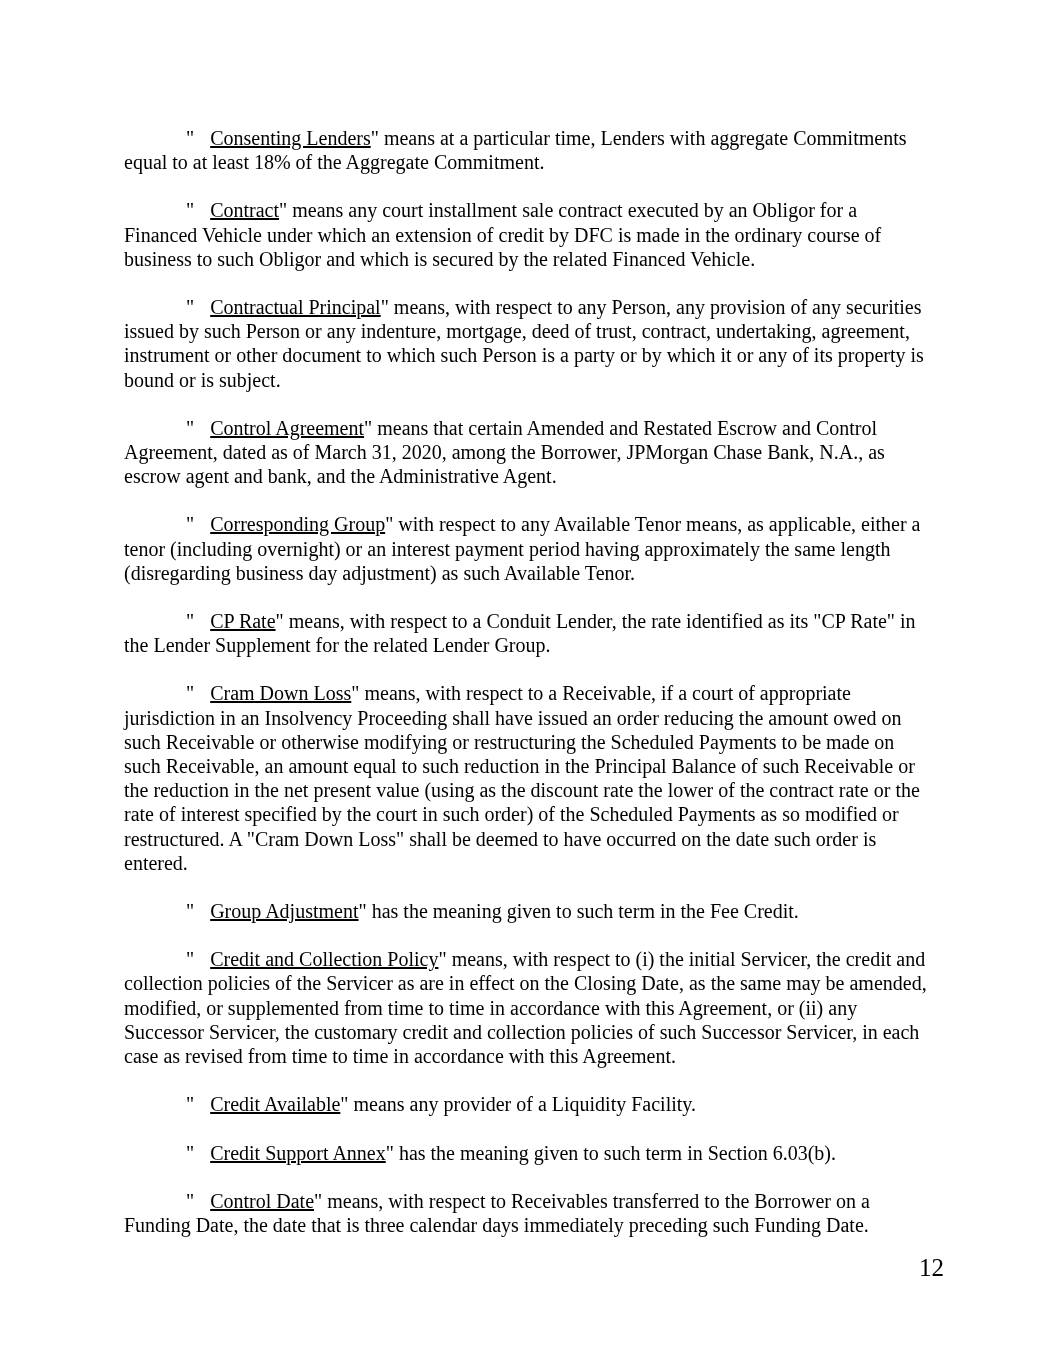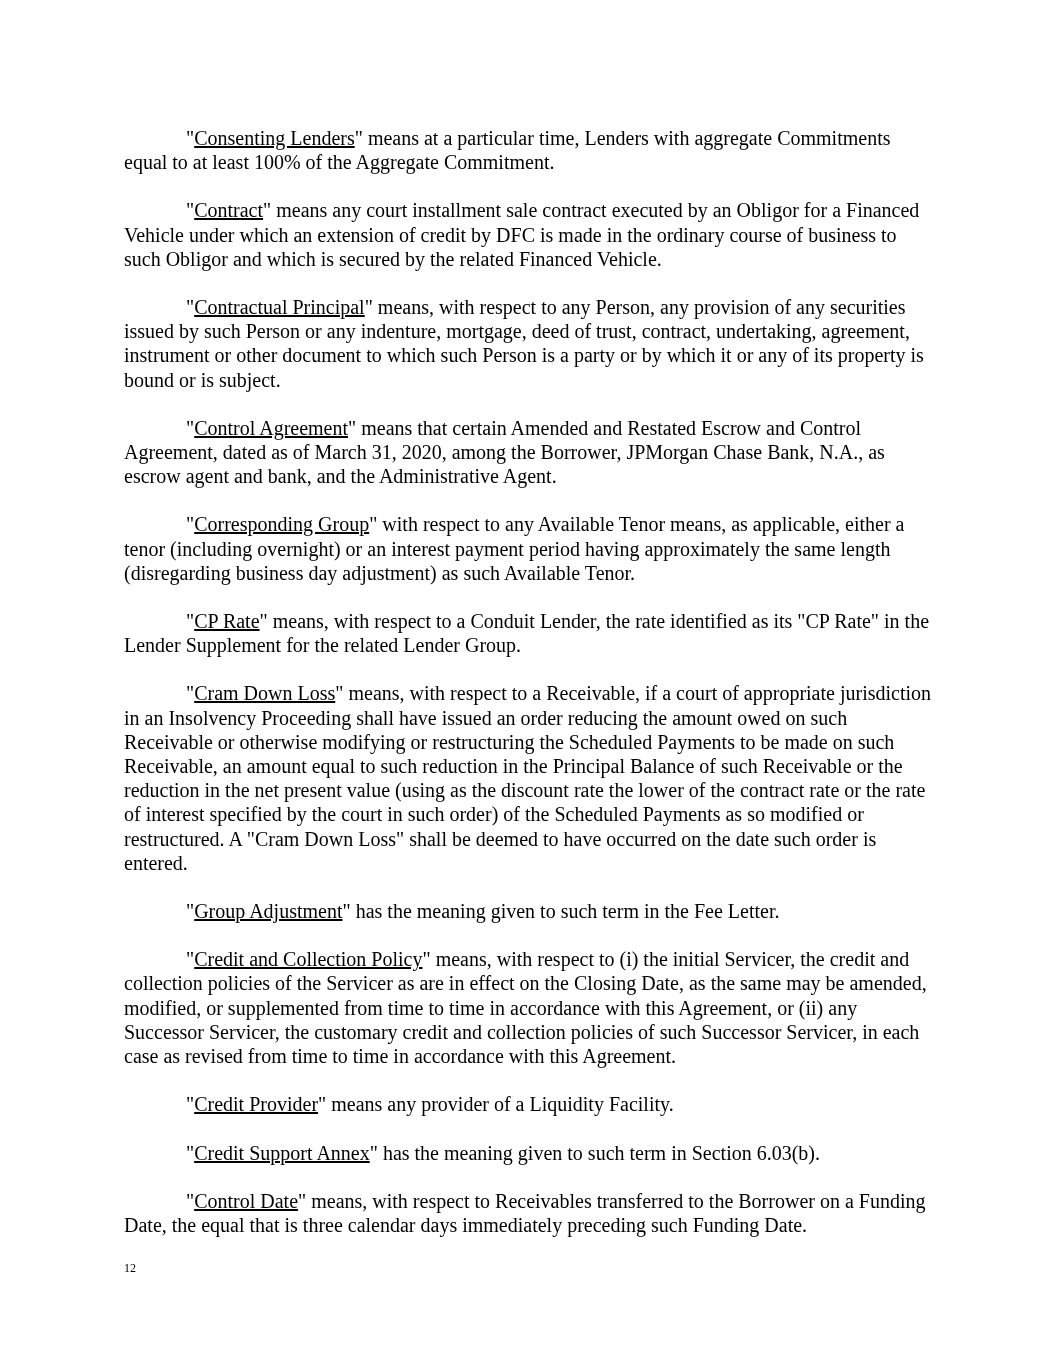--- a/index.html
+++ b/index.html
@@ -24,54 +24,55 @@
     font-size: 20px;
     line-height: 24.2px;
     text-align: left;
   }
   p.def {
     margin: 0 0 24px 0;
     text-indent: 62px;
   }
   .term {
     text-decoration: underline;
+    margin-left: 16px;
   }
   .page-number {
     position: absolute;
     top: 1256px;
-    left: 124px;
+    left: 136px;
     width: 808px;
-    text-align: left;
-    font-size: 12px;
+    text-align: right;
+    font-size: 25px;
     line-height: 24px;
   }
 </style>
 </head>
 <body>
 
 <div class="page">
   <div class="content">
-  <p class="def"><span>"</span><span class="term">Consenting Lenders</span><span>"</span><span> means at a particular time, Lenders with aggregate Commitments equal to at least 100% of the Aggregate Commitment.</span></p>
+  <p class="def"><span>"</span><span class="term">Consenting Lenders</span><span>"</span><span> means at a particular time, Lenders with aggregate Commitments equal to at least 18% of the Aggregate Commitment.</span></p>
 
   <p class="def"><span>"</span><span class="term">Contract</span><span>"</span><span> means any court installment sale contract executed by an Obligor for a Financed Vehicle under which an extension of credit by DFC is made in the ordinary course of business to such Obligor and which is secured by the related Financed Vehicle.</span></p>
 
   <p class="def"><span>"</span><span class="term">Contractual Principal</span><span>"</span><span> means, with respect to any Person, any provision of any securities issued by such Person or any indenture, mortgage, deed of trust, contract, undertaking, agreement, instrument or other document to which such Person is a party or by which it or any of its property is bound or is subject.</span></p>
 
   <p class="def"><span>"</span><span class="term">Control Agreement</span><span>"</span><span> means that certain Amended and Restated Escrow and Control Agreement, dated as of March 31, 2020, among the Borrower, JPMorgan Chase Bank, N.A., as escrow agent and bank, and the Administrative Agent.</span></p>
 
   <p class="def"><span>"</span><span class="term">Corresponding Group</span><span>"</span><span> with respect to any Available Tenor means, as applicable, either a tenor (including overnight) or an interest payment period having approximately the same length (disregarding business day adjustment) as such Available Tenor.</span></p>
 
   <p class="def"><span>"</span><span class="term">CP Rate</span><span>"</span><span> means, with respect to a Conduit Lender, the rate identified as its "CP Rate" in the Lender Supplement for the related Lender Group.</span></p>
 
   <p class="def"><span>"</span><span class="term">Cram Down Loss</span><span>"</span><span> means, with respect to a Receivable, if a court of appropriate jurisdiction in an Insolvency Proceeding shall have issued an order reducing the amount owed on such Receivable or otherwise modifying or restructuring the Scheduled Payments to be made on such Receivable, an amount equal to such reduction in the Principal Balance of such Receivable or the reduction in the net present value (using as the discount rate the lower of the contract rate or the rate of interest specified by the court in such order) of the Scheduled Payments as so modified or restructured.  A "Cram Down Loss" shall be deemed to have occurred on the date such order is entered.</span></p>
 
-  <p class="def"><span>"</span><span class="term">Group Adjustment</span><span>"</span><span> has the meaning given to such term in the Fee Letter.</span></p>
+  <p class="def"><span>"</span><span class="term">Group Adjustment</span><span>"</span><span> has the meaning given to such term in the Fee Credit.</span></p>
 
   <p class="def"><span>"</span><span class="term">Credit and Collection Policy</span><span>"</span><span> means, with respect to (i) the initial Servicer, the credit and collection policies of the Servicer as are in effect on the Closing Date, as the same may be amended, modified, or supplemented from time to time in accordance with this Agreement, or (ii) any Successor Servicer, the customary credit and collection policies of such Successor Servicer, in each case as revised from time to time in accordance with this Agreement.</span></p>
 
-  <p class="def"><span>"</span><span class="term">Credit Provider</span><span>"</span><span> means any provider of a Liquidity Facility.</span></p>
+  <p class="def"><span>"</span><span class="term">Credit Available</span><span>"</span><span> means any provider of a Liquidity Facility.</span></p>
 
   <p class="def"><span>"</span><span class="term">Credit Support Annex</span><span>"</span><span> has the meaning given to such term in Section 6.03(b).</span></p>
 
-  <p class="def"><span>"</span><span class="term">Control Date</span><span>"</span><span> means, with respect to Receivables transferred to the Borrower on a Funding Date, the equal that is three calendar days immediately preceding such Funding Date.</span></p>
+  <p class="def"><span>"</span><span class="term">Control Date</span><span>"</span><span> means, with respect to Receivables transferred to the Borrower on a Funding Date, the date that is three calendar days immediately preceding such Funding Date.</span></p>
 </div>
   <div class="page-number">12</div>
 </div>
 
 </body></html>

